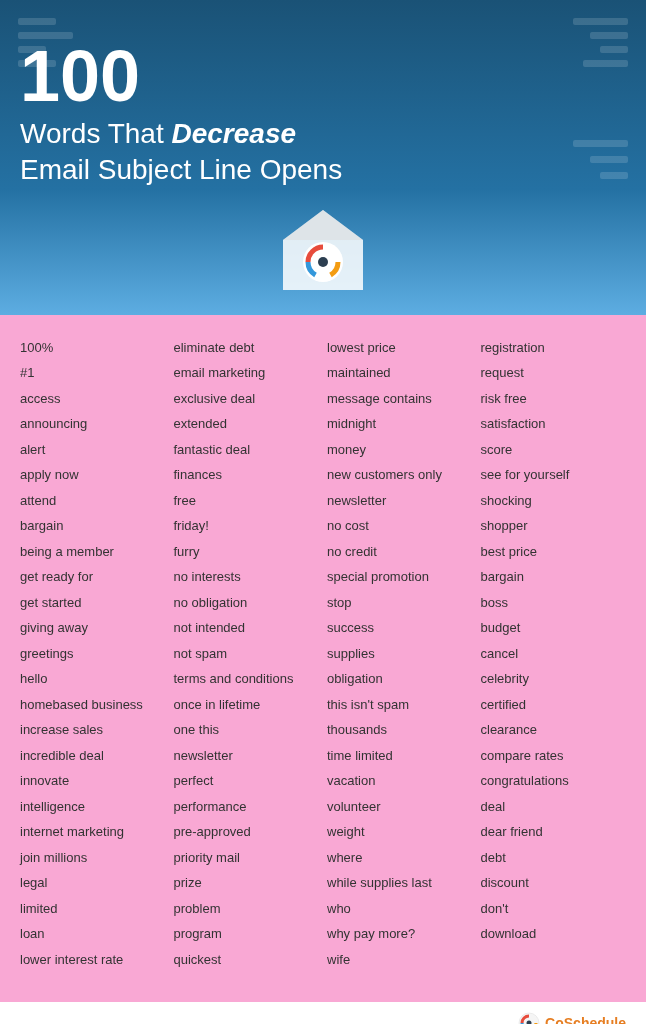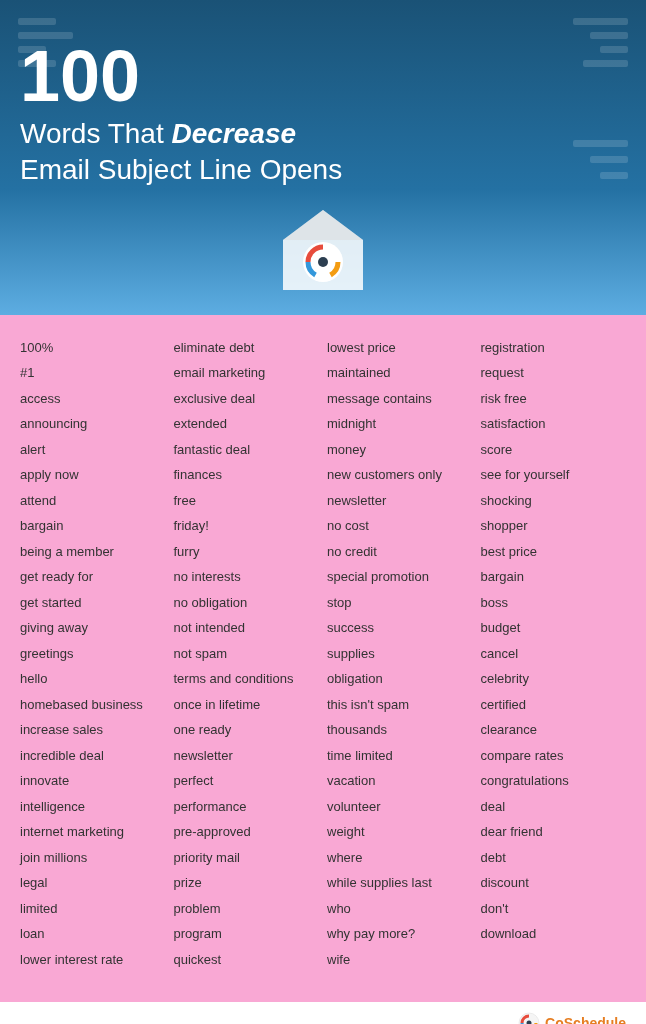--- a/index.html
+++ b/index.html
@@ -208,21 +208,21 @@
       <div class="word-item">cancel</div>
       <div class="word-item">hello</div>
       <div class="word-item">terms and conditions</div>
       <div class="word-item">obligation</div>
       <div class="word-item">celebrity</div>
       <div class="word-item">homebased business</div>
       <div class="word-item">once in lifetime</div>
       <div class="word-item">this isn't spam</div>
       <div class="word-item">certified</div>
       <div class="word-item">increase sales</div>
-      <div class="word-item">one ready</div>
+      <div class="word-item">one this</div>
       <div class="word-item">thousands</div>
       <div class="word-item">clearance</div>
       <div class="word-item">incredible deal</div>
       <div class="word-item">newsletter</div>
       <div class="word-item">time limited</div>
       <div class="word-item">compare rates</div>
       <div class="word-item">innovate</div>
       <div class="word-item">perfect</div>
       <div class="word-item">vacation</div>
       <div class="word-item">congratulations</div>

